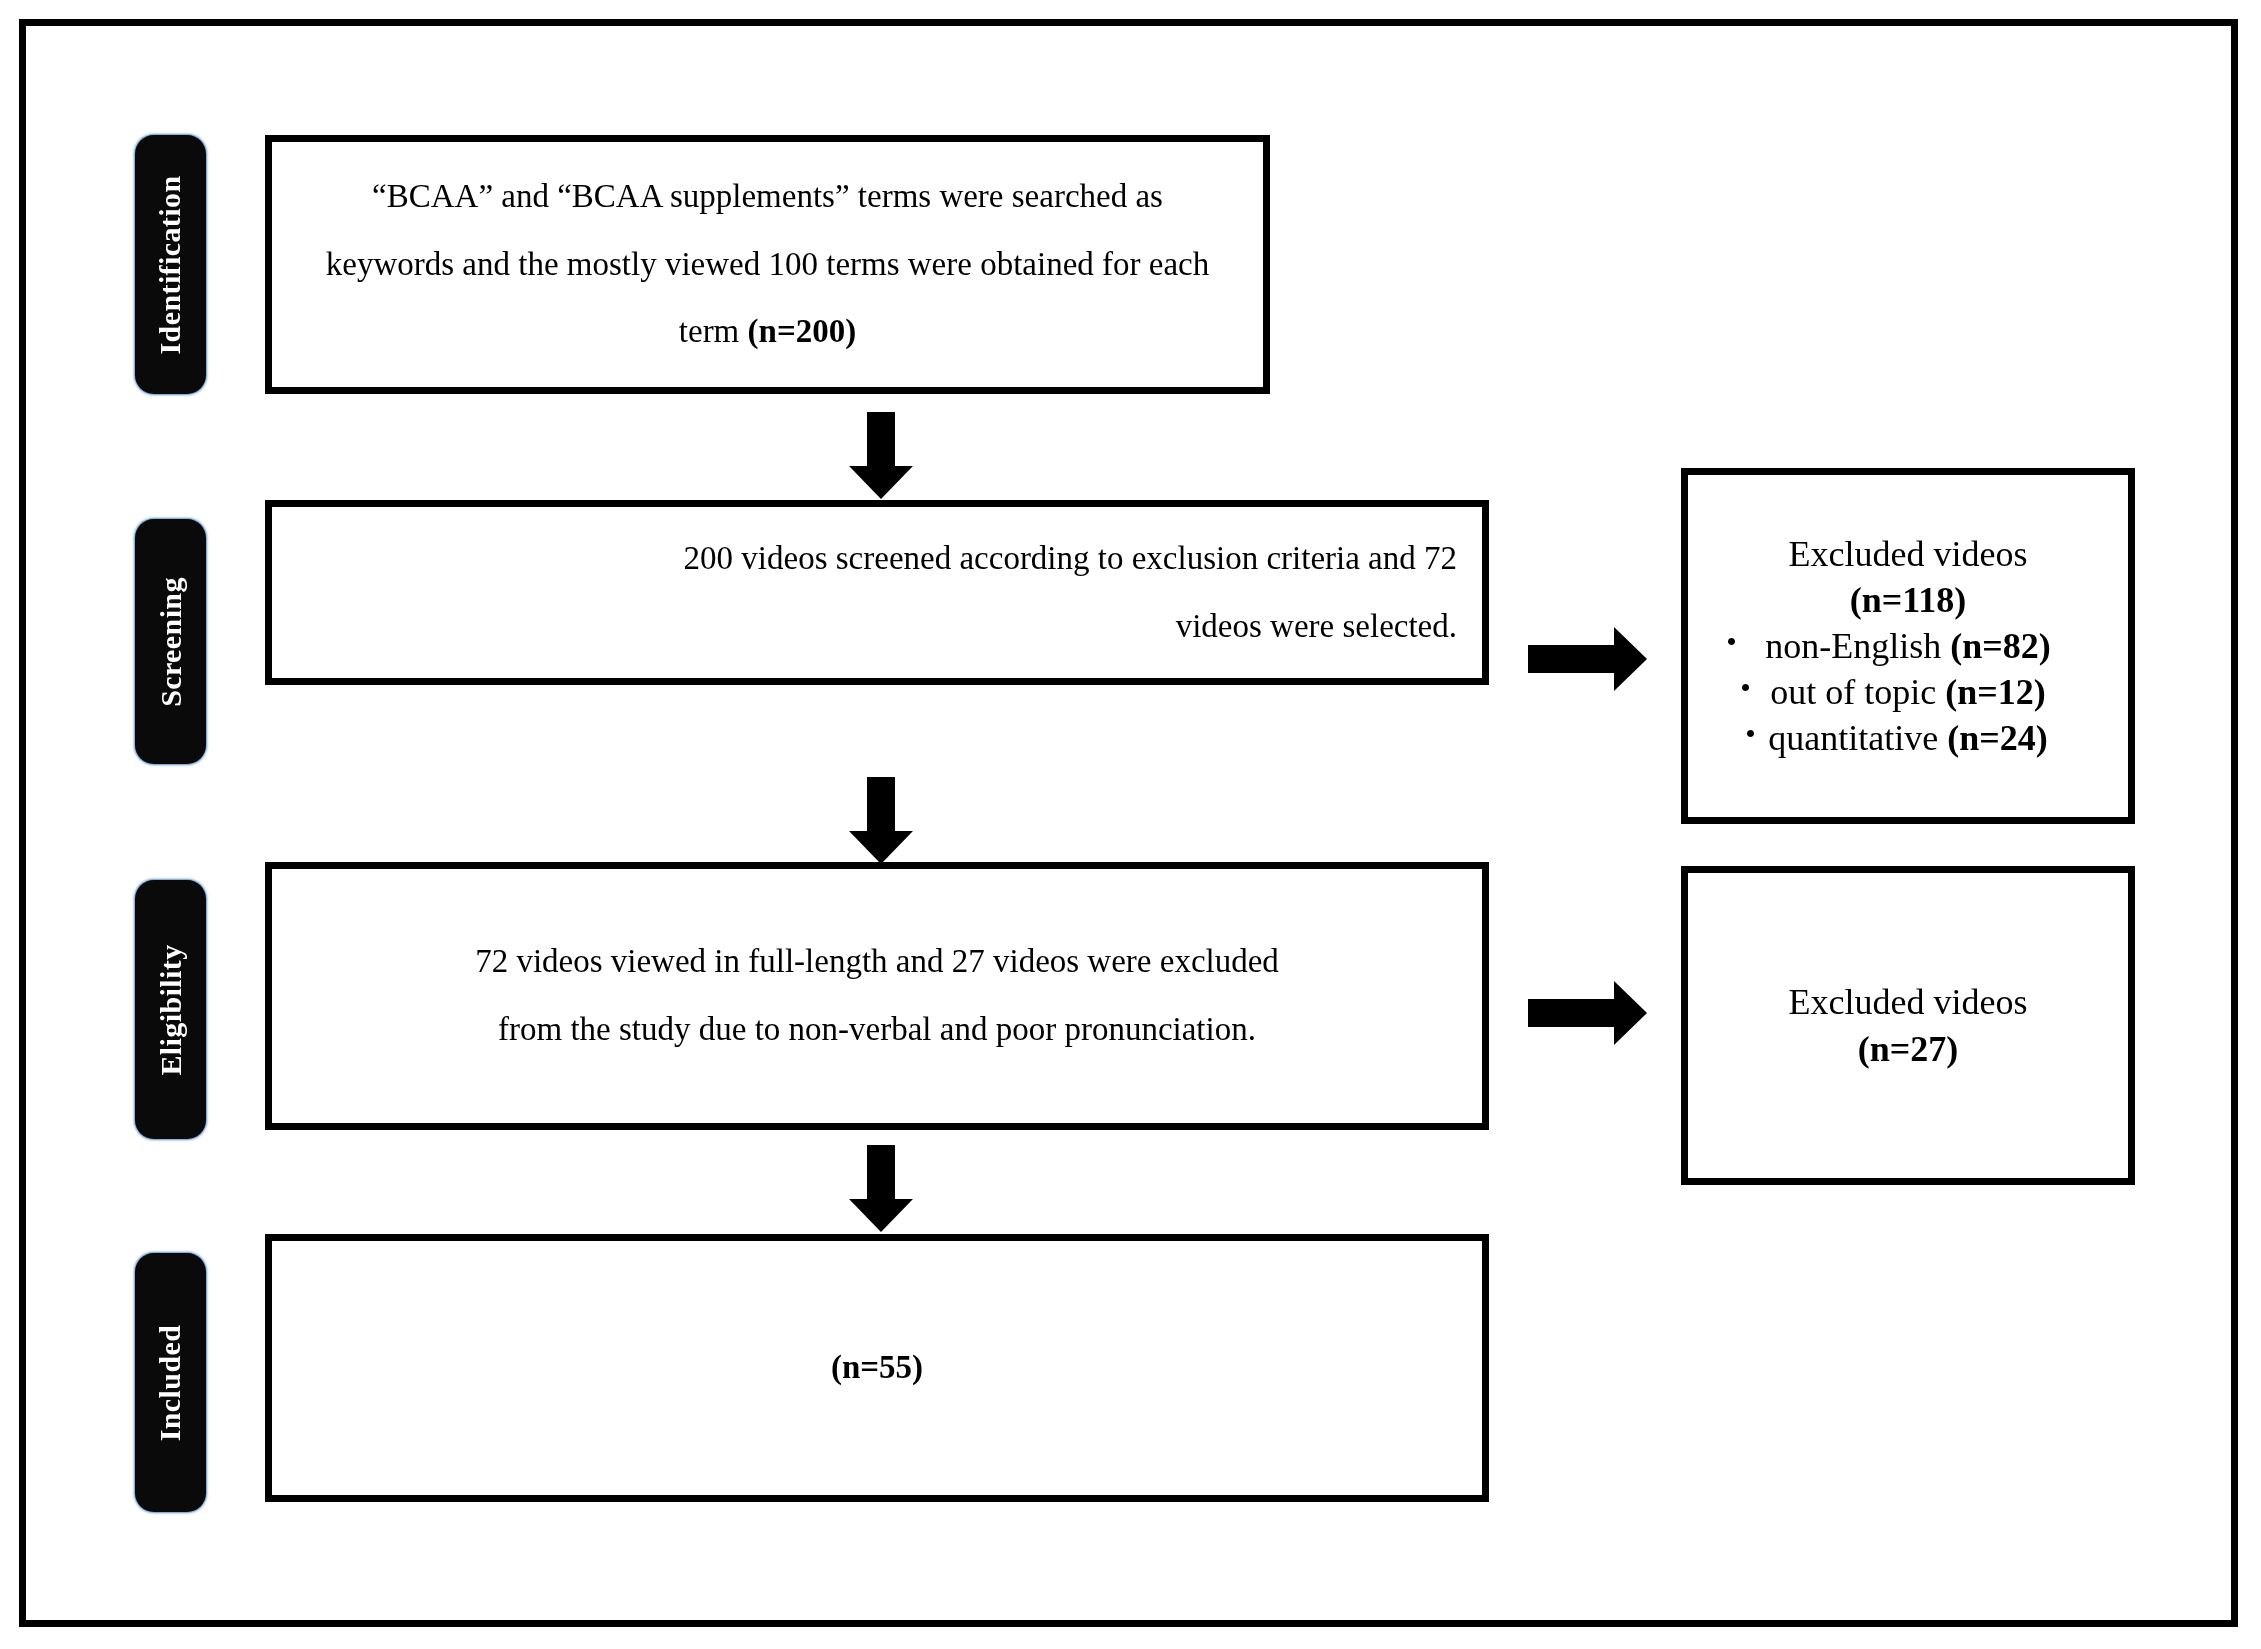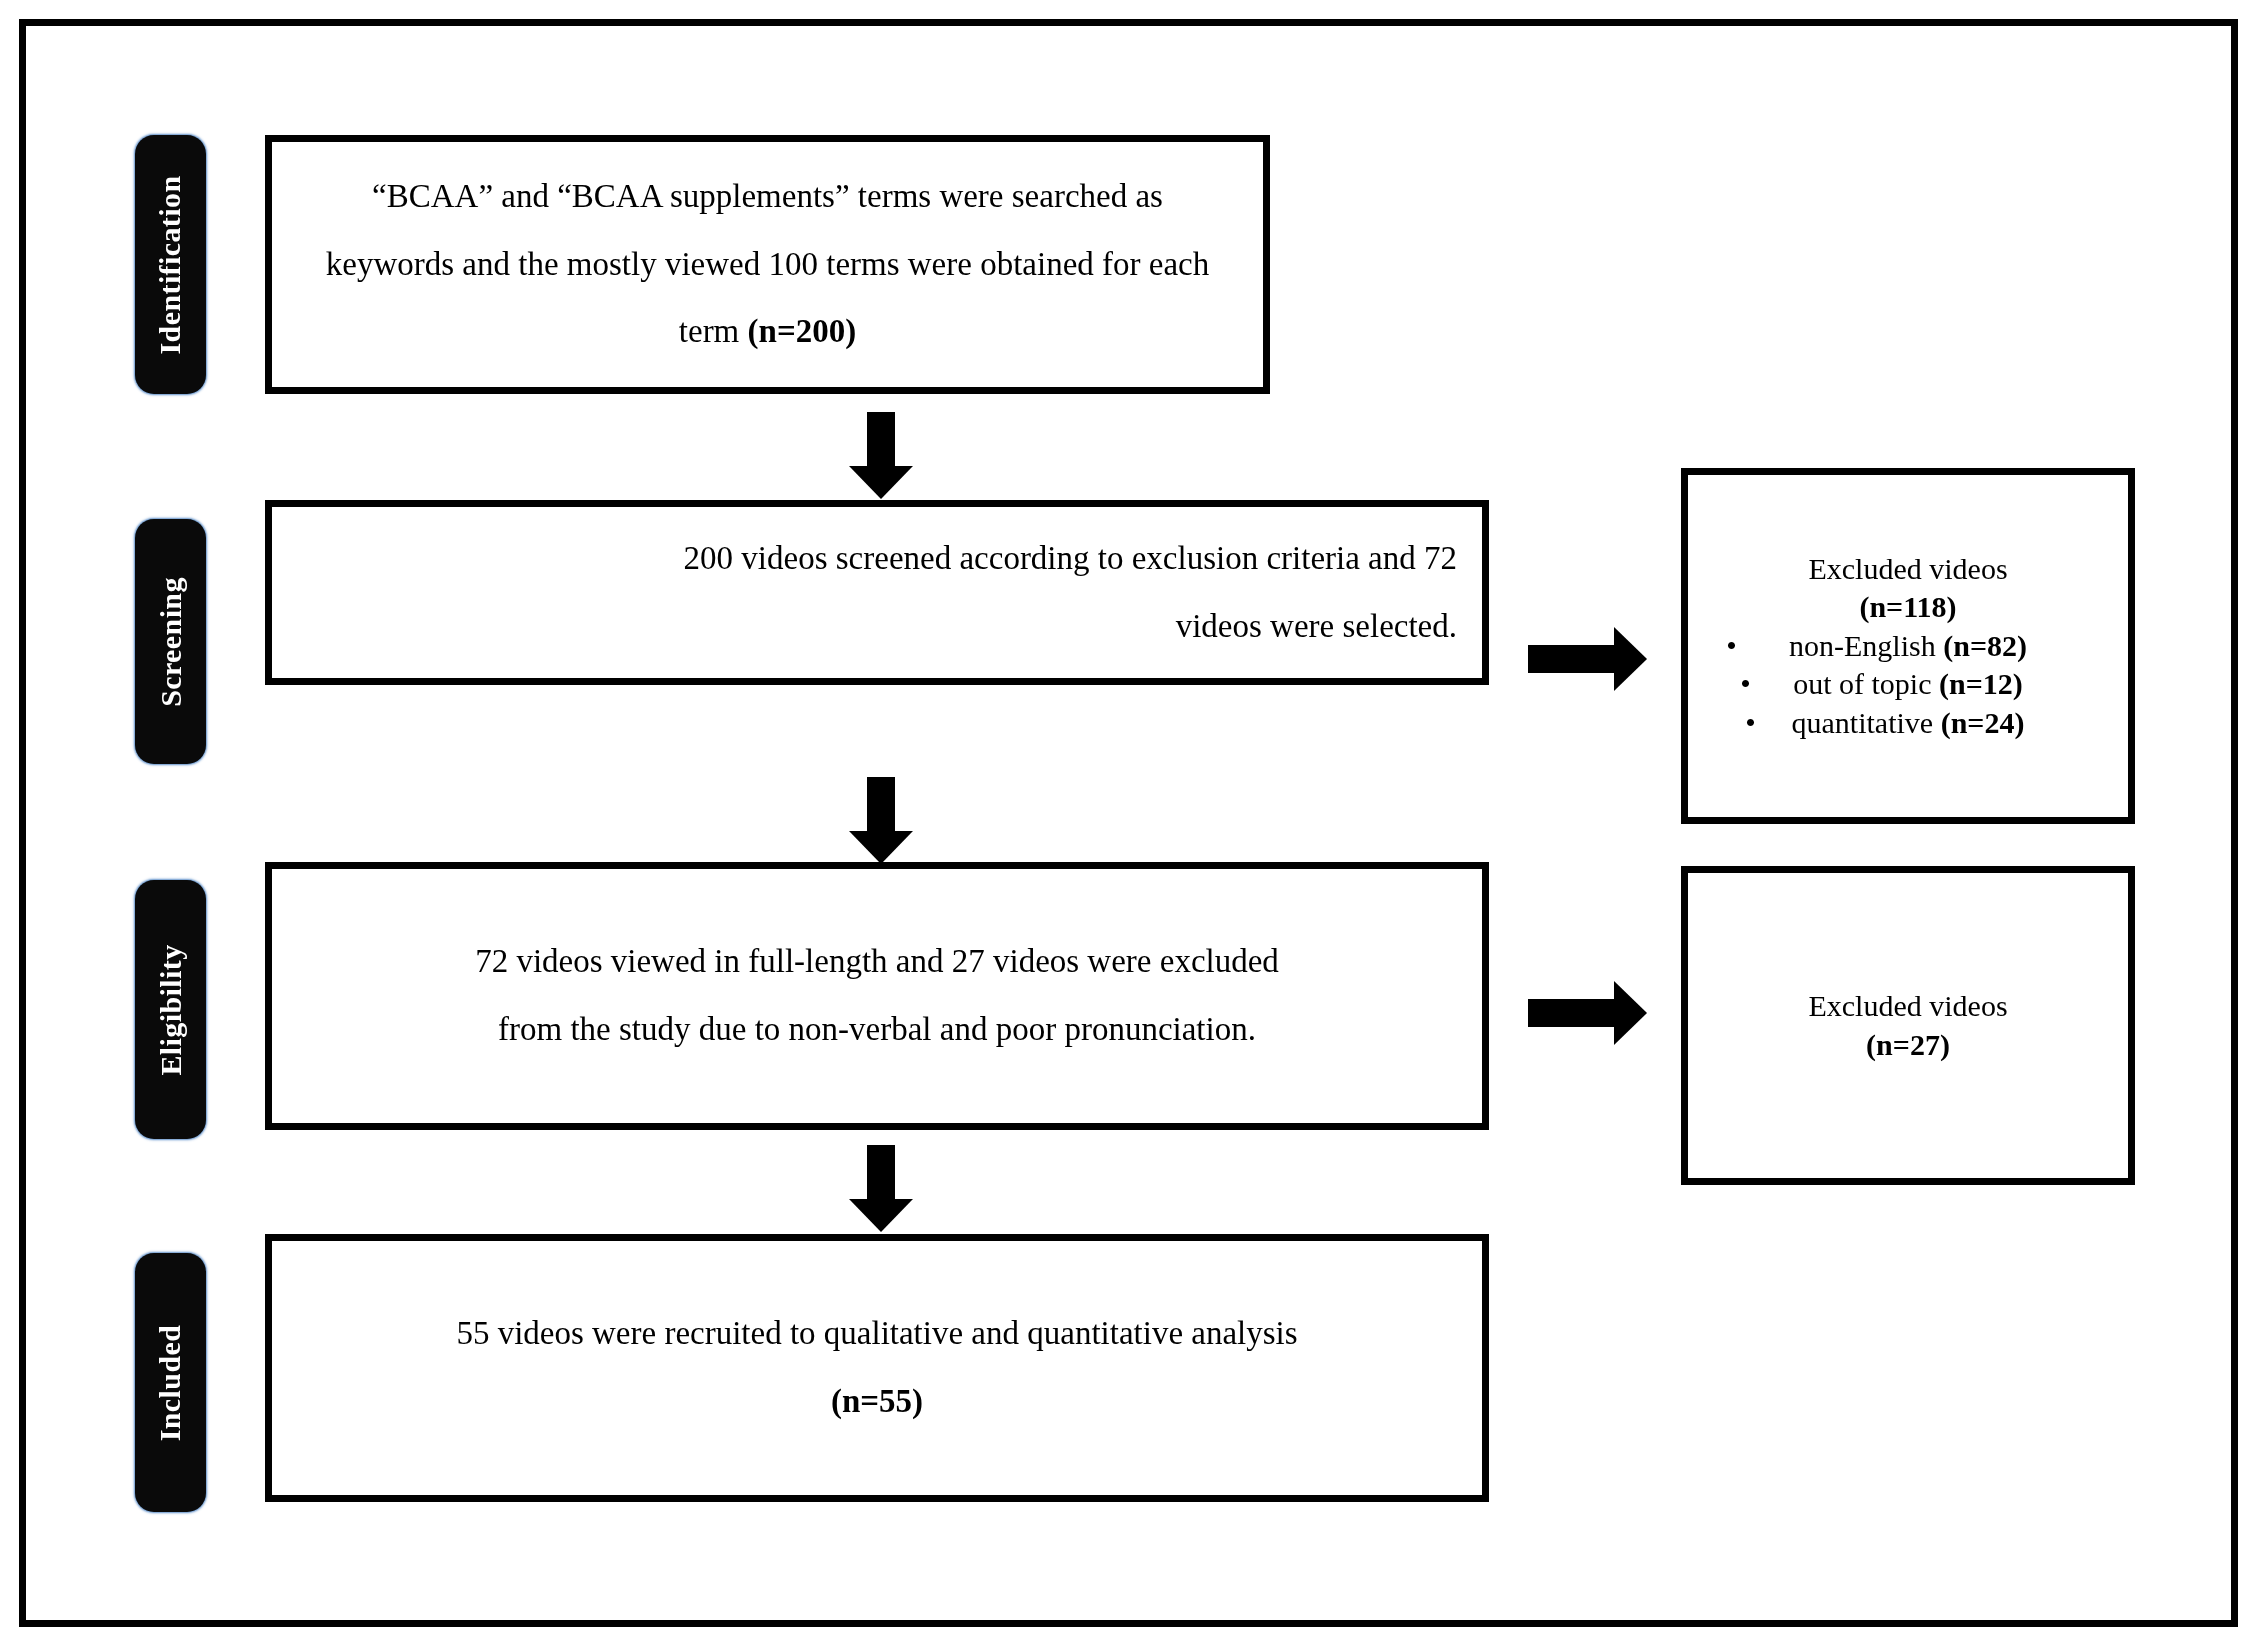--- a/index.html
+++ b/index.html
@@ -76,21 +76,21 @@
   .excl-box {
     position: absolute;
     border: 7.4px solid #000000;
     background: #ffffff;
     box-sizing: border-box;
     display: flex;
     flex-direction: column;
     align-items: center;
     justify-content: center;
     padding: 7.4px 13.3px;
-    font-size: 30px;
+    font-size: 36px;
     line-height: 1.28;
   }
   .excl-title {
     text-align: center;
     width: 100%;
   }
   .excl-count {
     text-align: center;
     width: 100%;
     font-weight: bold;
@@ -248,18 +248,17 @@
   <div class="arrow-down" style="left:845px; top:1145px; width:71px; height:87px;">
     <div class="shaft" style="height:56px;"></div>
     <div class="head"></div>
   </div>
 
   <div class="stage-tab" style="left:135px; top:1253px; width:71px; height:259px;">
     <span class="tab-label">Included</span>
   </div>
 
   <div class="flow-box" style="left:265px; top:1234px; width:1224px; height:268px;">
-    <span class="box-text">55 videos were recruited to qualitative and quantitative analysis</span>
     <span class="box-text"><b>(n=55)</b></span>
   </div>
 
 </div>
 
 
 </body></html>

